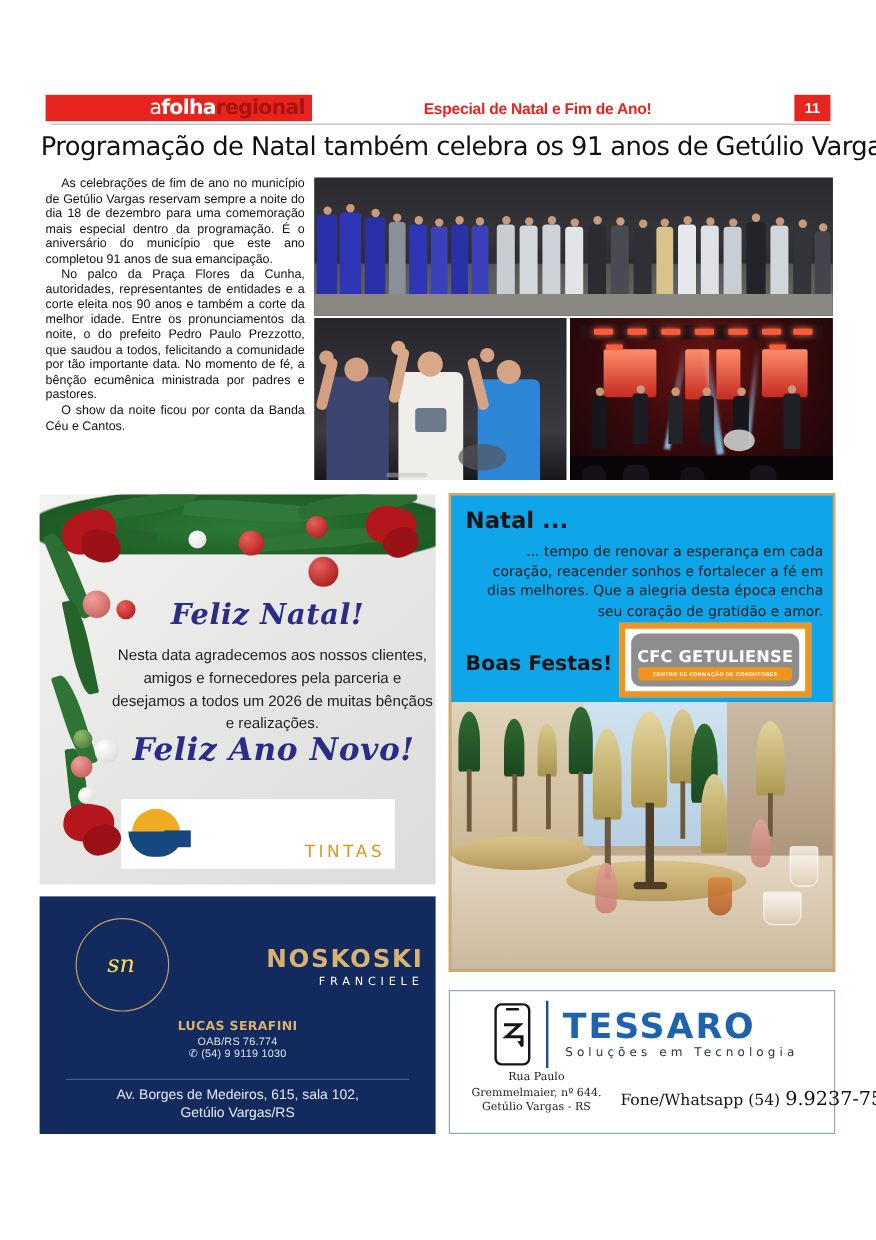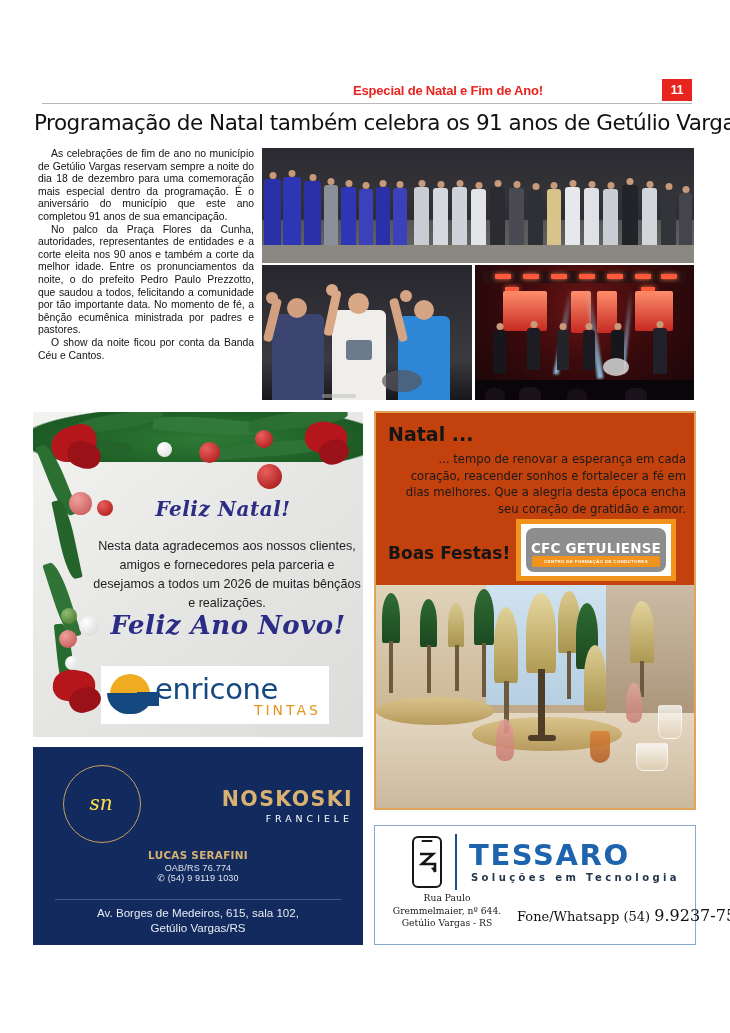--- a/index.html
+++ b/index.html
@@ -63,21 +63,21 @@
   
   .ad-enricone{position:absolute;left:33px;top:412px;width:330px;height:325px;
                background:linear-gradient(140deg,#f3f3f1 0%,#e6e6e4 50%,#dcdcda 100%);
                overflow:hidden;}
   .garland{position:absolute;background:#1d5c27;border-radius:50%;}
   .needle{position:absolute;background:#276b2e;border-radius:50% 2px 50% 2px;}
   .bow{position:absolute;background:#b5161c;border-radius:50% 14px 50% 14px;}
   .bauble{position:absolute;border-radius:50%;}
   .en-natal{position:absolute;left:55px;top:85px;width:270px;text-align:center;
             font-family:"DejaVu Serif", serif;font-style:italic;font-weight:bold;
-            font-size:20px;color:#2b2c86;letter-spacing:.5px;}
+            font-size:24px;color:#2b2c86;letter-spacing:.5px;}
   .en-body{position:absolute;left:60px;top:125px;width:268px;text-align:center;
            font-size:12.6px;line-height:19px;color:#1d1d1d;}
   .en-ano{position:absolute;left:55px;top:198px;width:280px;text-align:center;
           font-family:"DejaVu Serif", serif;font-style:italic;font-weight:bold;
           font-size:26px;color:#2b2c86;letter-spacing:.5px;}
   .en-logo{position:absolute;left:101px;top:666px;width:228px;height:58px;background:#fff;
            display:flex;align-items:center;}
   .en-mark{position:relative;width:52px;height:42px;margin-left:6px;flex:0 0 auto;}
   .en-sun{position:absolute;left:3px;top:0;width:40px;height:40px;border-radius:50%;
           background:#f0ac21;}
@@ -85,21 +85,21 @@
           background:#15487f;}
   .en-bar{position:absolute;left:30px;top:18px;width:22px;height:14px;background:#15487f;}
   .en-wordwrap{flex:1;position:relative;height:48px;}
   .en-word{position:absolute;left:-4px;top:1px;font-family:"DejaVu Sans",sans-serif;
            font-size:29px;font-weight:500;color:#15487f;letter-spacing:-.4px;}
   .en-tintas{position:absolute;right:8px;top:31px;font-family:"DejaVu Sans",sans-serif;
              font-size:14px;font-weight:500;color:#e2941b;letter-spacing:3px;}
 
   
   .ad-cfc{position:absolute;left:374px;top:411px;width:322px;height:399px;
-          background:#c2410c;border:2px solid #e3a35a;box-sizing:border-box;overflow:hidden;}
+          background:#0ea5e9;border:2px solid #e3a35a;box-sizing:border-box;overflow:hidden;}
   .cfc-natal{position:absolute;left:12px;top:10px;font-family:"DejaVu Sans",sans-serif;
              font-size:19px;font-weight:bold;color:#151515;}
   .cfc-poem{position:absolute;left:10px;top:38px;width:300px;text-align:right;
             font-family:"DejaVu Sans",sans-serif;font-size:11.6px;line-height:16.5px;color:#1a1a1a;}
   .cfc-boas{position:absolute;left:12px;top:130px;font-family:"DejaVu Sans",sans-serif;
             font-size:17px;font-weight:bold;color:#151515;}
   .cfc-badge{position:absolute;left:140px;top:106px;width:160px;height:62px;
              border:5px solid #f0941e;background:#fff;box-sizing:border-box;
              display:flex;align-items:center;justify-content:center;}
   .cfc-pill{width:140px;height:44px;background:#8d8d8d;border-radius:8px;position:relative;
@@ -146,33 +146,38 @@
               background:#fff;border:1px solid #8aa8c8;box-sizing:border-box;}
   .ts-phone{position:absolute;left:37px;top:10px;width:30px;height:52px;
             border:2.4px solid #14161a;border-radius:6px;box-sizing:border-box;}
   .ts-notch{position:absolute;left:50%;top:2px;transform:translateX(-50%);
             width:11px;height:2.4px;background:#14161a;border-radius:2px;}
   .ts-arrow{position:absolute;left:4px;top:12px;width:19px;height:26px;}
   .ts-sep{position:absolute;left:80px;top:8px;width:1.6px;height:56px;background:#1e4d8c;}
   .ts-word{position:absolute;left:94px;top:12px;font-family:"DejaVu Sans",sans-serif;
            font-size:29px;font-weight:bold;color:#1e63ad;letter-spacing:1.6px;}
   .ts-sub{position:absolute;left:96px;top:46px;font-family:"DejaVu Sans",sans-serif;
-          font-size:10px;color:#22364d;letter-spacing:3.4px;font-weight:bold;}
+          font-size:10px;color:#22364d;letter-spacing:3.4px;}
   .ts-addr{position:absolute;left:8px;top:66px;width:128px;text-align:center;
            font-family:"DejaVu Serif",serif;font-size:9.2px;line-height:12.5px;color:#23201e;}
   .ts-fone{position:absolute;left:142px;top:80px;width:175px;
            font-family:"DejaVu Serif",serif;font-size:13px;color:#111;white-space:nowrap;}
   .ts-fone b{font-size:16px;font-weight:400;}
 </style>
 </head>
 <body>
 
 <div class="page">
 
   <div class="masthead">
+    <div class="mh-logo">
+      <span class="lg">
+        <span class="t1">a</span><span class="t2">folha</span><span class="t3">regional</span>
+      </span>
+    </div>
     <div class="mh-title">Especial de Natal e Fim de Ano!</div>
     <div class="mh-page">11</div>
   </div>
   <div class="mh-rule"></div>
 
   <div class="headline">Programação de Natal também celebra os 91 anos de Getúlio Vargas</div>
 
   <div class="article">
     <p>As celebrações de fim de ano no município de Getúlio Vargas reservam sempre a noite do dia 18 de dezembro para uma comemoração mais especial dentro da programação. É o aniversário do município que este ano completou 91 anos de sua emancipação.</p>
     <p>No palco da Praça Flores da Cunha, autoridades, representantes de entidades e a corte eleita nos 90 anos e também a corte da melhor idade. Entre os pronunciamentos da noite, o do prefeito Pedro Paulo Prezzotto, que saudou a todos, felicitando a comunidade por tão importante data. No momento de fé, a bênção ecumênica ministrada por padres e pastores.</p>
@@ -367,21 +372,20 @@
     <div class="en-ano">Feliz Ano Novo!</div>
   </div>
 
   <div class="en-logo">
     <div class="en-mark">
       <div class="en-sun"></div>
         <div class="en-cut"></div>
         <div class="en-bar"></div>
     </div>
     <div class="en-wordwrap">
-      <span class="en-word">enricone</span>
       <span class="en-tintas">TINTAS</span>
     </div>
   </div>
 
   <div class="ad-cfc">
     <div class="cfc-natal">Natal ...</div>
     <div class="cfc-poem">... tempo de renovar a esperança em cada coração, reacender sonhos e fortalecer a fé em dias melhores. Que a alegria desta época encha seu coração de gratidão e amor.</div>
     <div class="cfc-boas">Boas Festas!</div>
 
     <div class="cfc-badge">

